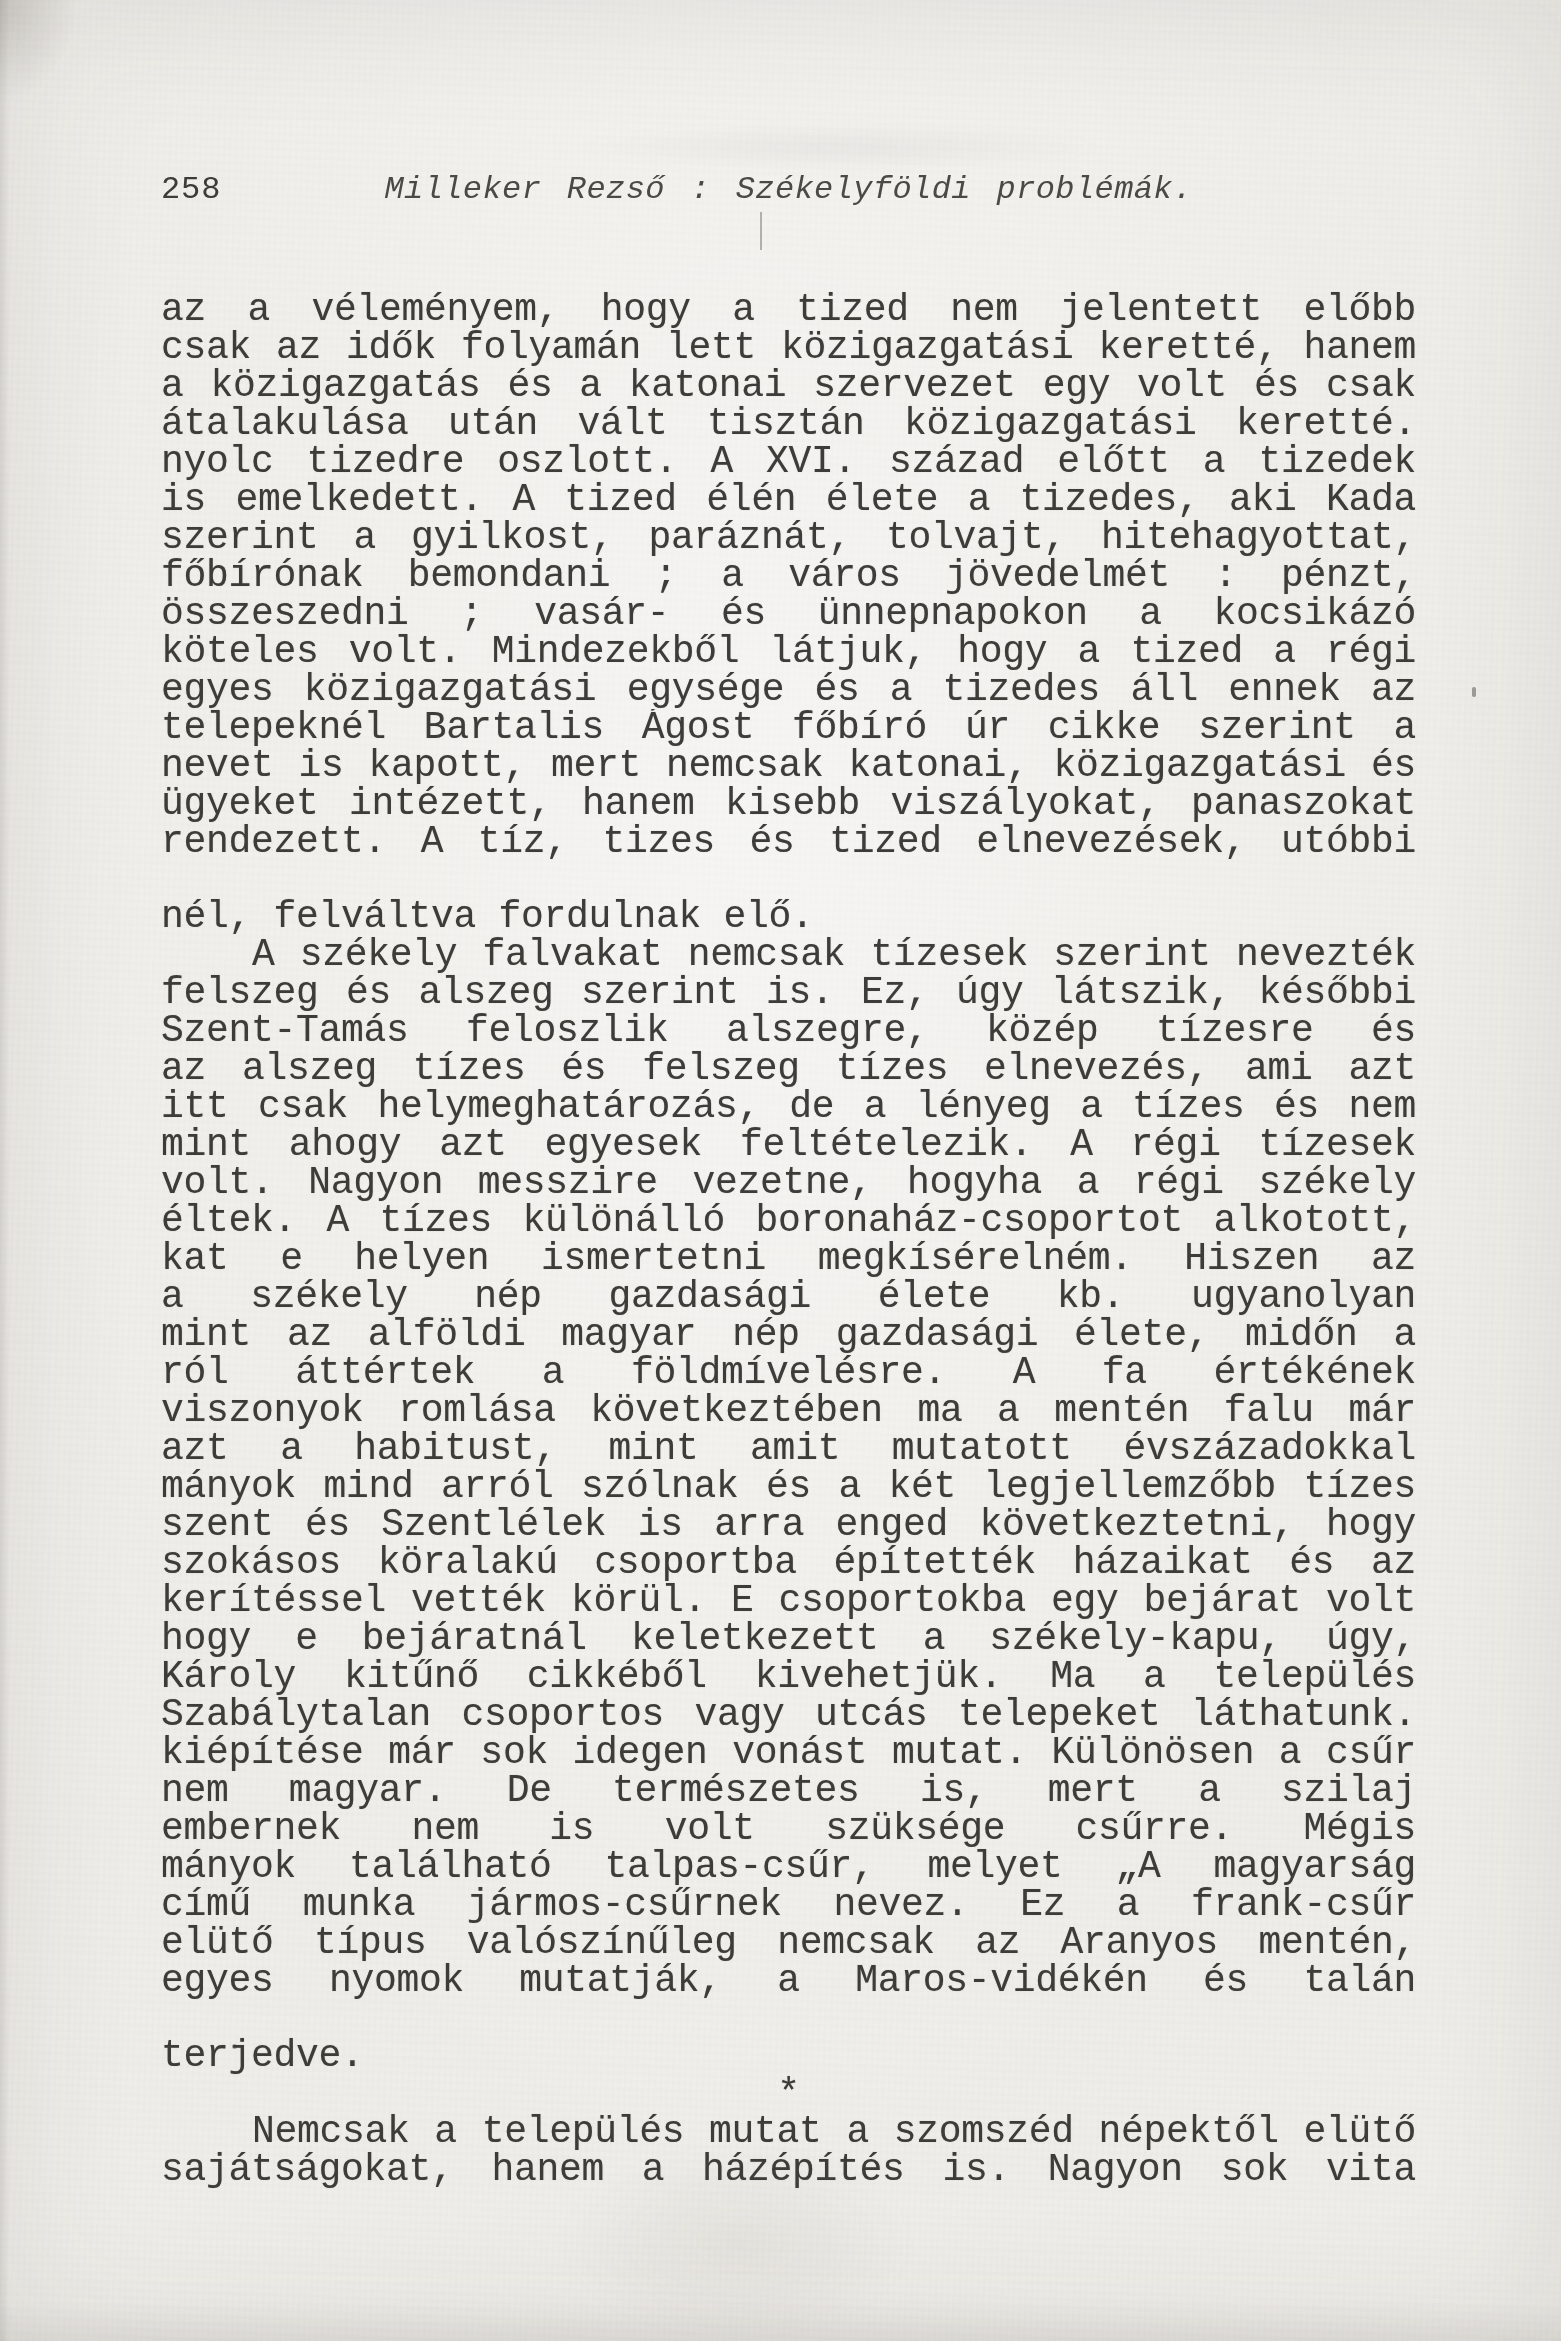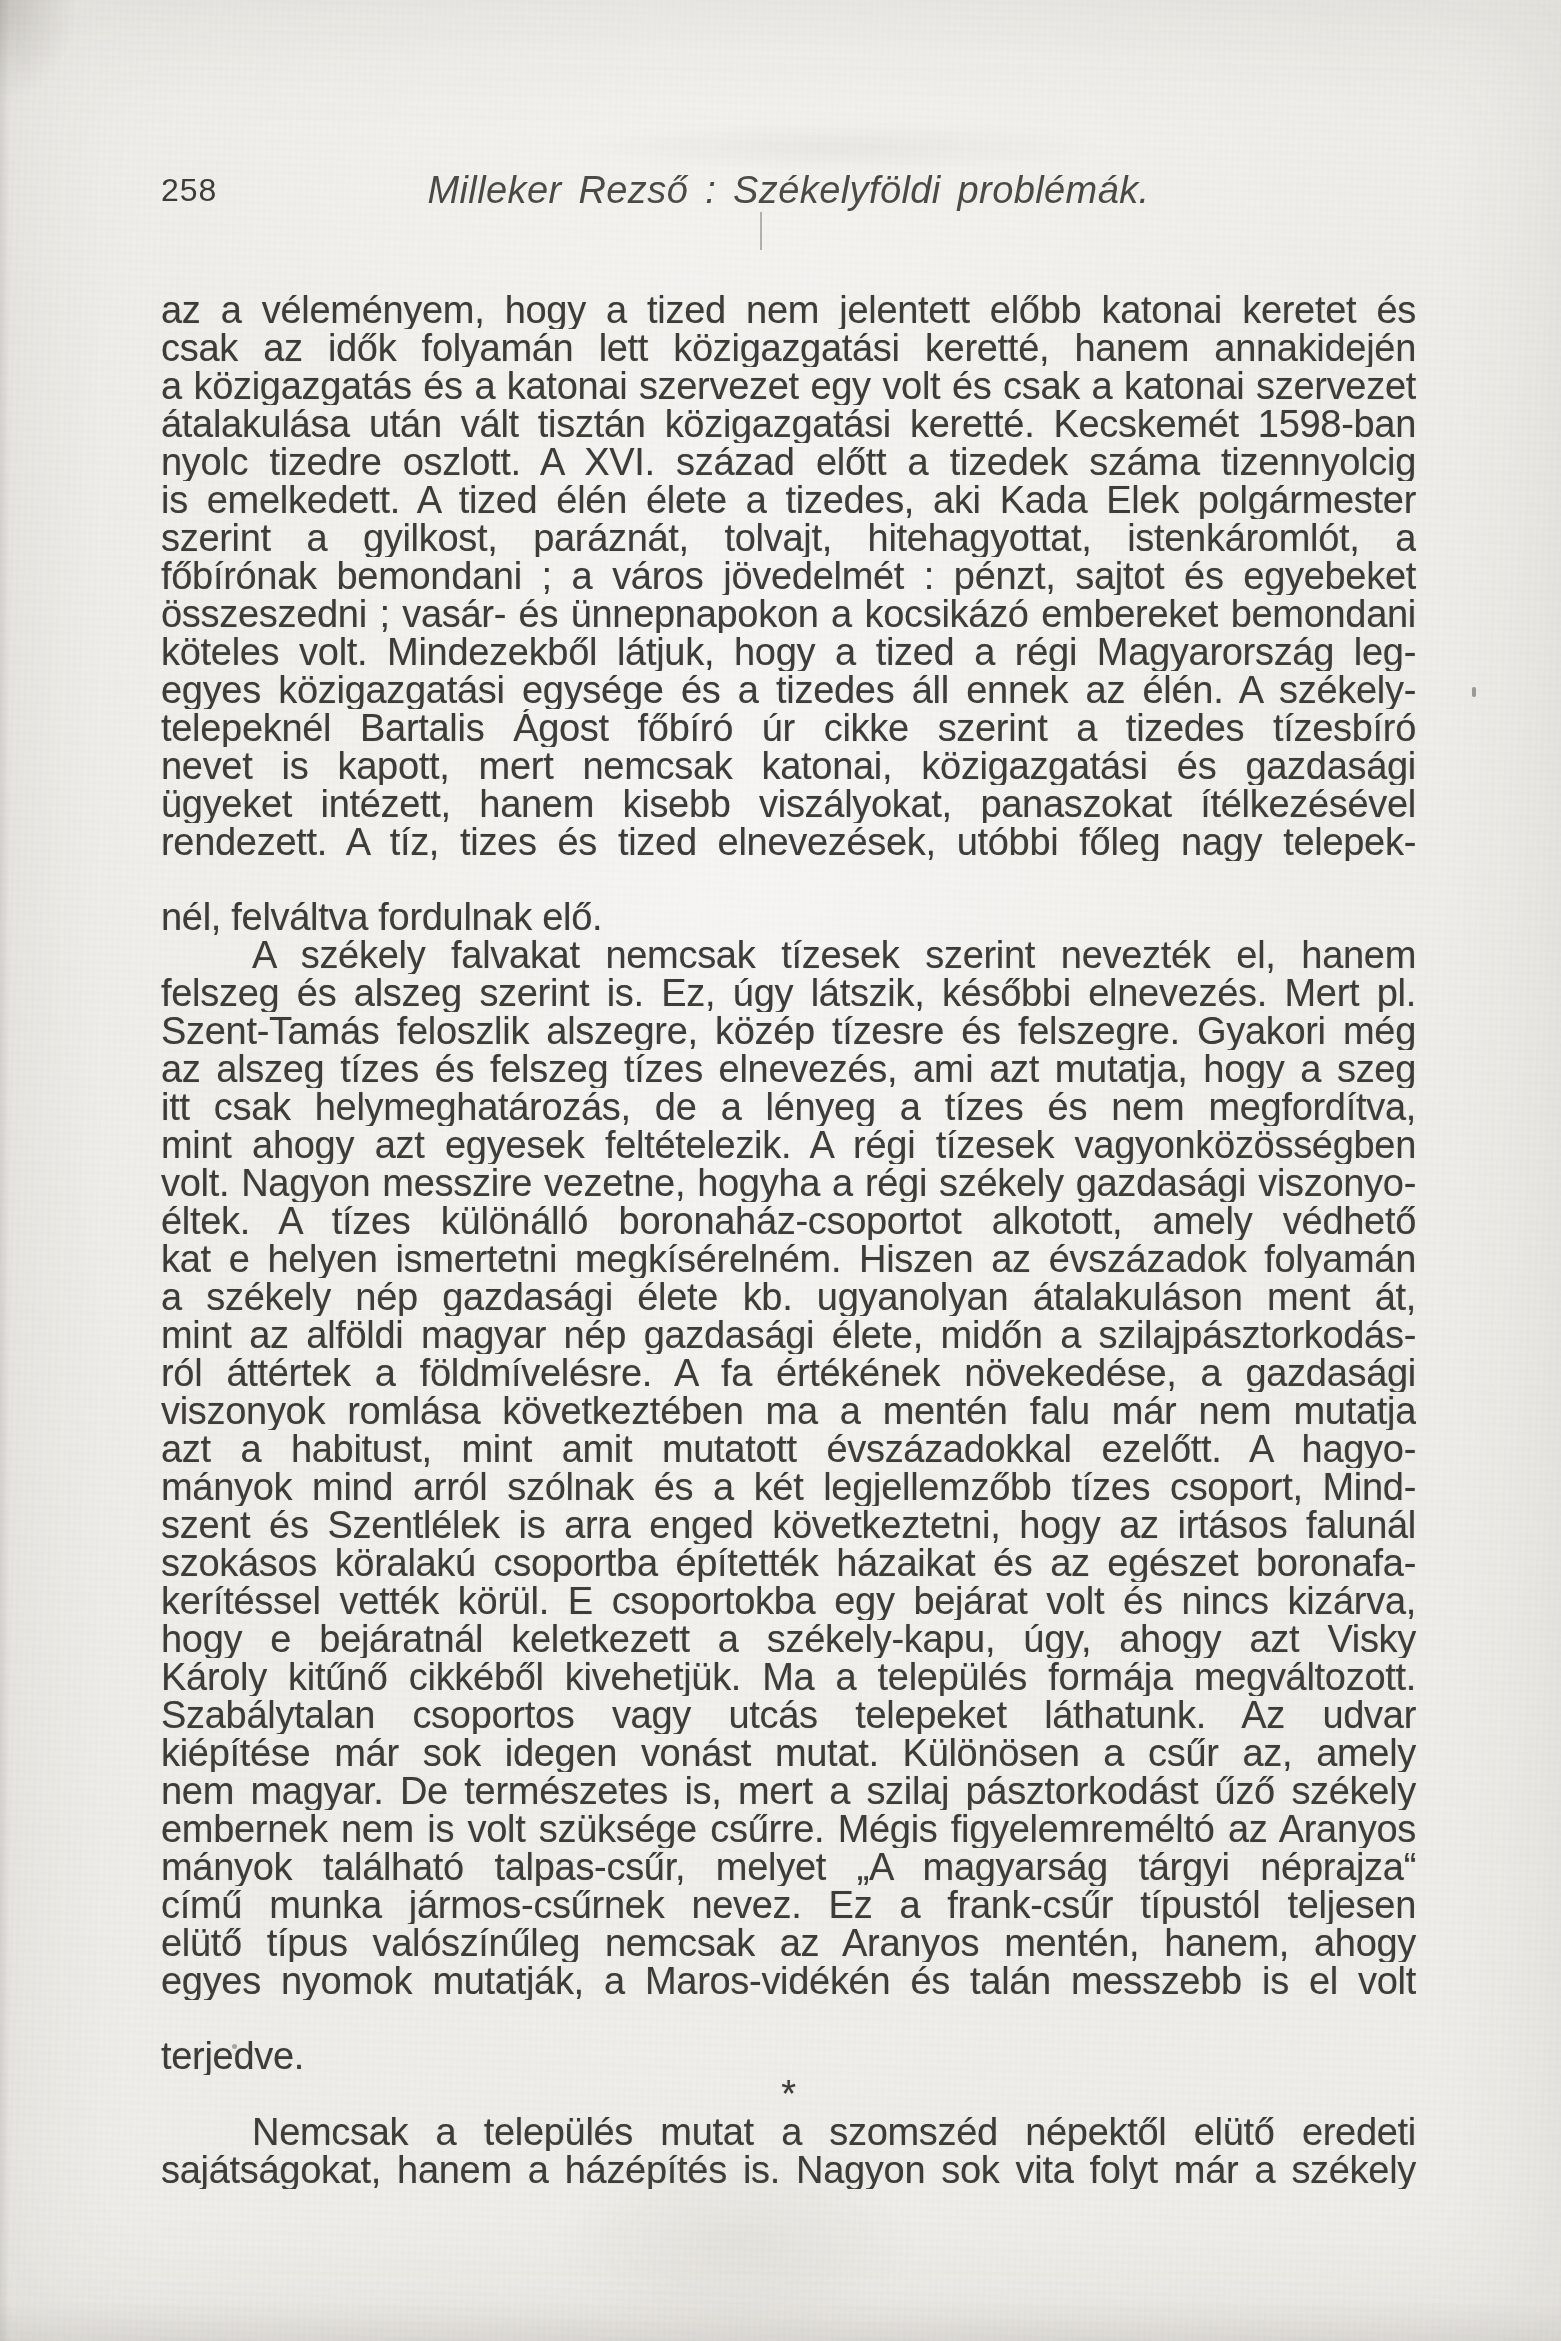--- a/index.html
+++ b/index.html
@@ -11,21 +11,21 @@
     position: relative;
     width: 1561px;
     height: 2342px;
     background:
       radial-gradient(ellipse at 48% 35%, rgba(255,255,255,0.45), rgba(255,255,255,0) 65%),
       repeating-linear-gradient(92deg, rgba(90,85,75,0.012) 0 2.6px, rgba(255,255,255,0.015) 2.6px 6px),
       repeating-linear-gradient(2deg, rgba(90,85,75,0.010) 0 3.5px, rgba(255,255,255,0.012) 3.5px 7.8px),
       var(--color-paper, #eeede9);
     box-shadow: inset 0 0 139px rgba(70,62,48,0.10);
     overflow: hidden;
-    font-family: Liberation Sans, sans-serif;
+    font-family: Liberation Mono, monospace;
     color: var(--color-ink, #3e3c38);
   }
 
   
   .header {
     position: absolute;
     left: 161px;
     width: 1255px;
     top: 170px;
     height: 40px;
@@ -35,21 +35,21 @@
     left: 0;
     top: 0;
     font-size: 32px;
     line-height: 40px;
     letter-spacing: 0.9px;
   }
   .running {
     display: block;
     text-align: center;
     font-style: italic;
-    font-size: 38px;
+    font-size: 32px;
     line-height: 40px;
     word-spacing: 6px;
     letter-spacing: 0.4px;
     opacity: 0.92;
   }
 
   
   .textblock {
     position: absolute;
     left: 161px;

